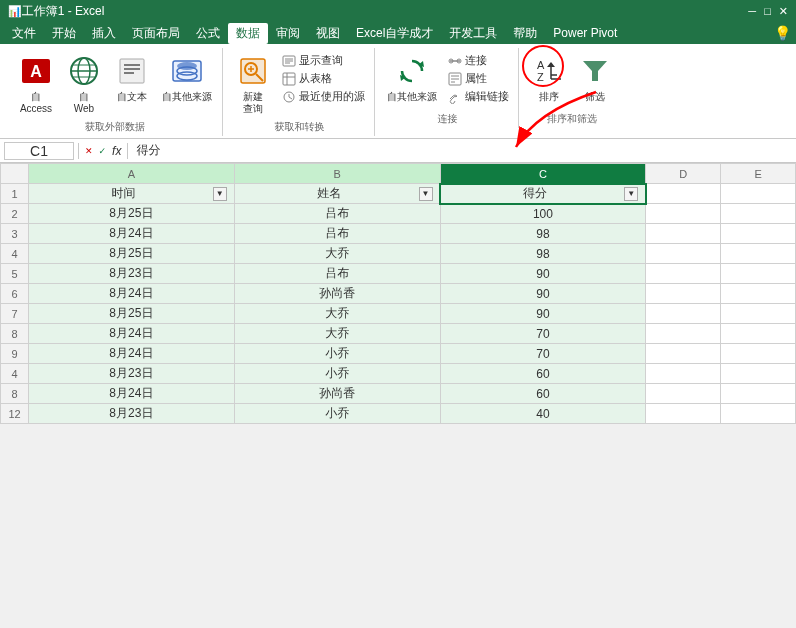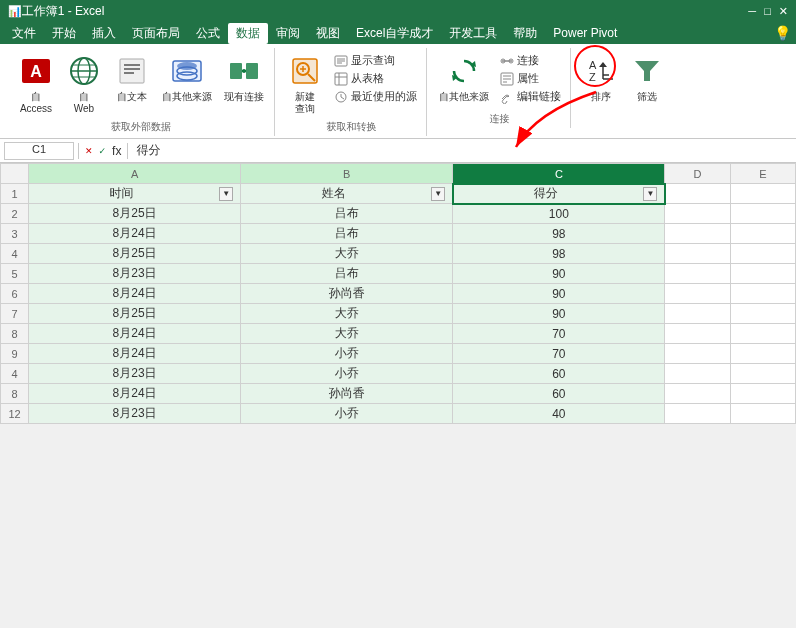--- a/index.html
+++ b/index.html
@@ -124,21 +124,21 @@
       border-bottom: 1px solid #c8c8c8;
       display: flex;
       align-items: center;
       padding: 0 4px;
       gap: 4px;
     }
     .name-box {
       width: 70px;
       border: 1px solid #c8c8c8;
       height: 18px;
-      font-size: 11px;
+      font-size: 14px;
       padding: 0 21px;
       text-align: center;
       color: #333;
     }
     .formula-bar-divider {
       width: 1px;
       height: 16px;
       background: #c8c8c8;
     }
     .formula-bar-icons {
@@ -216,21 +216,21 @@
       background: #e6f4ea;
       outline: 2px solid #107c41;
       outline-offset: -1px;
     }
 
     
     .header-cell {
       display: flex;
       align-items: center;
       justify-content: center;
-      gap: 12px;
+      gap: 2px;
       padding: 0 3px;
     }
     .header-cell-text { flex: 1; text-align: center; }
     .header-filter-btn {
       width: 14px;
       height: 14px;
       border: 1px solid #aaa;
       background: #f5f5f5;
       display: flex;
       align-items: center;
@@ -340,31 +340,20 @@
           <svg width="32" height="32" viewBox="0 0 32 32">
             <rect x="2" y="6" width="28" height="20" rx="2" fill="#e8f0fe" stroke="#4472c4" stroke-width="1.5"></rect>
             <ellipse cx="16" cy="11" rx="10" ry="4" fill="#4472c4" opacity="0.7"></ellipse>
             <ellipse cx="16" cy="16" rx="10" ry="4" fill="none" stroke="#4472c4" stroke-width="1.5"></ellipse>
             <ellipse cx="16" cy="21" rx="10" ry="4" fill="none" stroke="#4472c4" stroke-width="1.5"></ellipse>
           </svg>
         </div>
         <div class="lbl">自其他来源</div>
       </div>
 
-      <div class="ribbon-large-btn">
-        <div class="icon-large">
-          <svg width="32" height="32" viewBox="0 0 32 32">
-            <rect x="2" y="8" width="12" height="16" rx="1" fill="#107c41" opacity="0.8"></rect>
-            <rect x="18" y="8" width="12" height="16" rx="1" fill="#107c41" opacity="0.8"></rect>
-            <line x1="14" y1="16" x2="18" y2="16" stroke="#107c41" stroke-width="2"></line>
-            <circle cx="16" cy="16" r="2" fill="#107c41"></circle>
-          </svg>
-        </div>
-        <div class="lbl">现有连接</div>
-      </div>
     </div>
     <div class="ribbon-group-label">获取外部数据</div>
   </div>
 
   <div class="ribbon-group">
     <div class="ribbon-group-content">
       <div class="ribbon-large-btn" style="min-width:40px;">
         <div class="icon-large">
           <svg width="32" height="32" viewBox="0 0 32 32">
             <rect x="4" y="4" width="24" height="24" rx="2" fill="#f5e6d3" stroke="#e07b00" stroke-width="1.5"></rect>
@@ -471,41 +460,42 @@
       <div class="ribbon-large-btn" style="min-width:34px;">
         <div class="icon-large">
           <svg width="32" height="32" viewBox="0 0 32 32">
             <polygon points="4,6 28,6 19,16 19,26 13,26 13,16" fill="#217346" opacity="0.8"></polygon>
           </svg>
         </div>
         <div class="lbl">筛选</div>
       </div>
 
     </div>
+    <div class="ribbon-group-label">排序和筛选</div>
   </div>
 
 </div>
 
 <svg class="red-arrow" width="120" height="80" viewBox="0 0 120 80">
   <defs>
     <marker id="arrowhead" markerWidth="8" markerHeight="6" refX="8" refY="3" orient="auto">
       <polygon points="0 0, 8 3, 0 6" fill="red"></polygon>
     </marker>
   </defs>
   <path d="M 100,10 Q 40,30 20,65" stroke="red" stroke-width="2.5" fill="none" marker-end="url(#arrowhead)"></path>
 </svg>
 </div>
 
 <div class="formula-bar">
   <div class="name-box">C1</div>
   <div class="formula-bar-divider"></div>
   <div class="formula-bar-icons">
     <span class="formula-bar-icon x-icon">✕</span>
     <span class="formula-bar-icon checkmark-icon">✓</span>
-    <span class="formula-bar-icon" style="font-size:12px;color:#333;">fx</span>
+    <span class="formula-bar-icon" style="font-style:italic;font-size:12px;color:#333;">fx</span>
   </div>
   <div class="formula-bar-divider"></div>
   <div class="formula-input">得分</div>
 </div>
 
 <div class="sheet-container">
   <table class="sheet">
     <thead>
       <tr>
         <th class="row-header col-header"></th>

